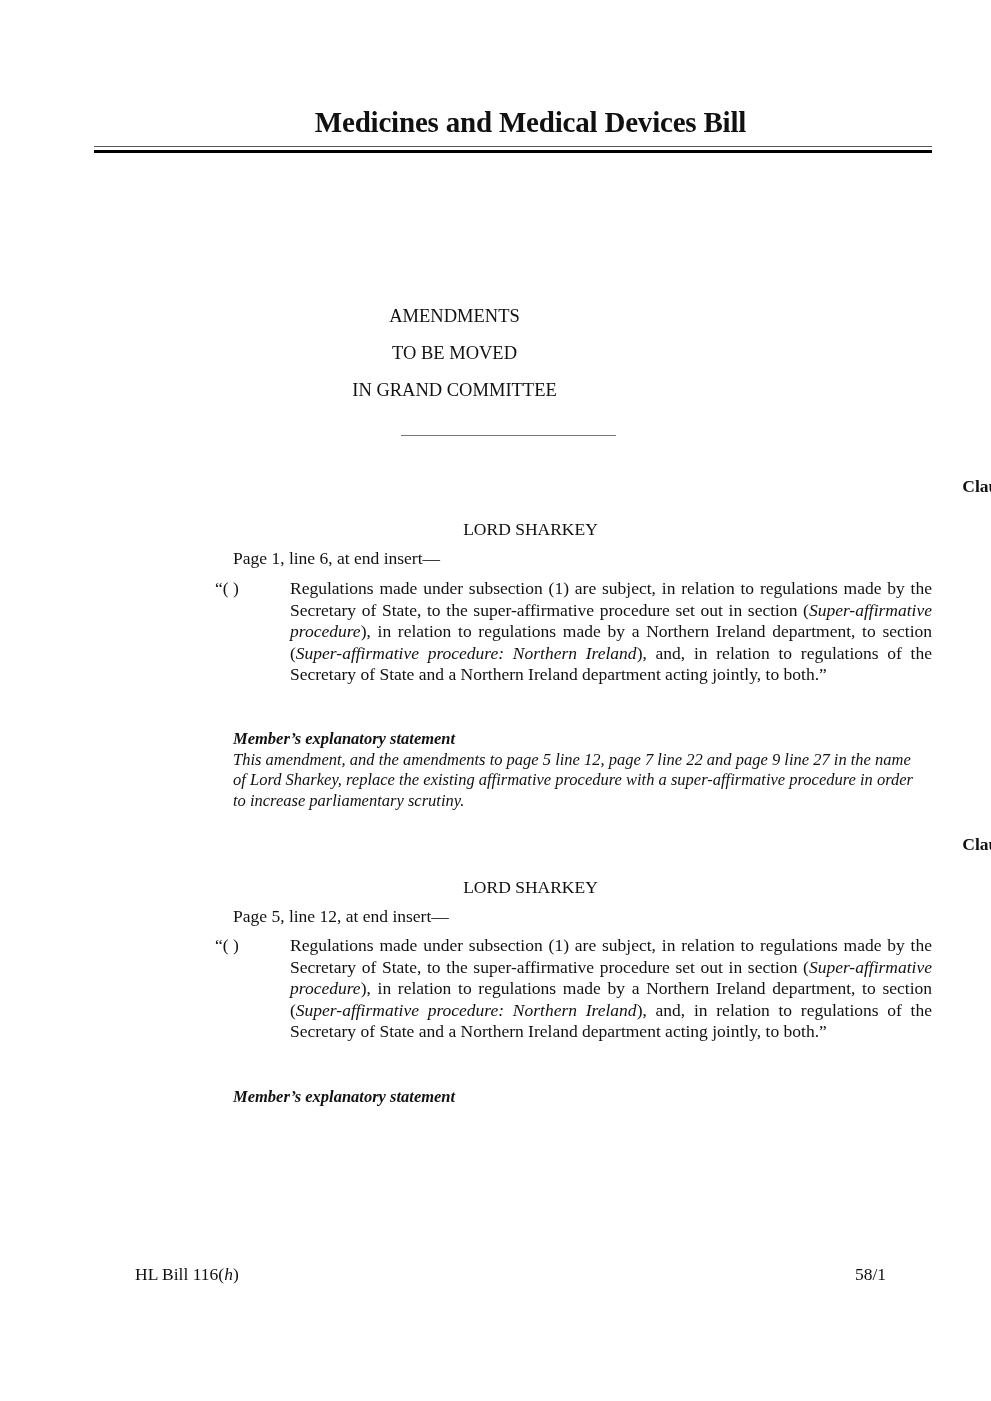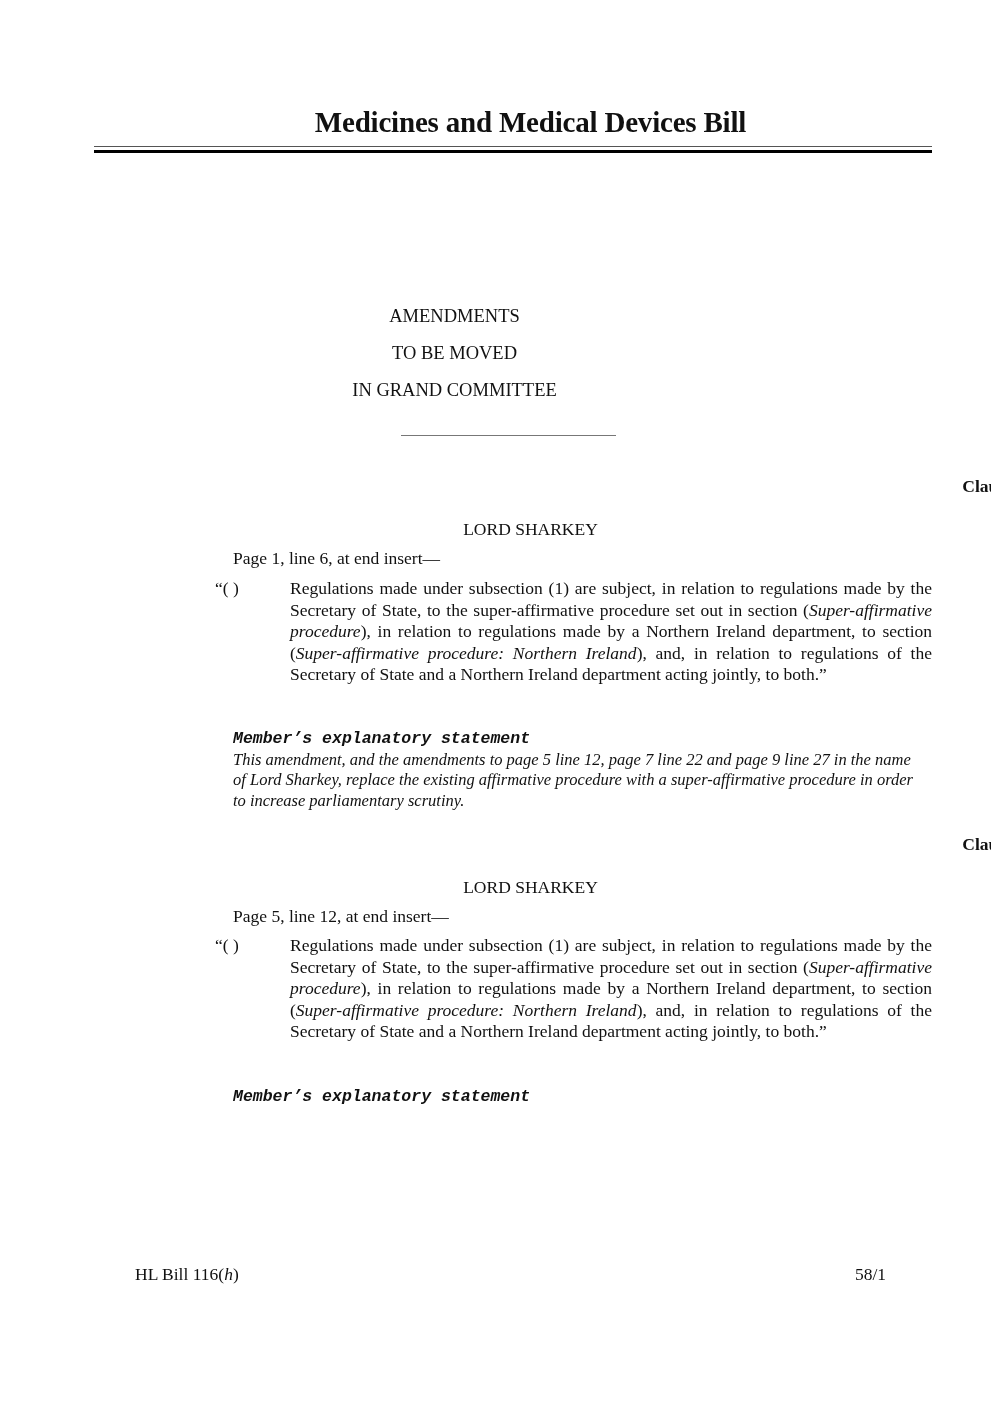--- a/index.html
+++ b/index.html
@@ -21,21 +21,21 @@
   .clause-heading { left: 0; width: 991px; text-align: right; font-size: 17.5px; font-weight: bold; }
   .member { left: 0; width: 991px; text-align: center; font-size: 17.5px; }
   .instr { left: 198px; font-size: 17.5px; }
 
   .amend { left: 215px; width: 682px; font-size: 17.5px; line-height: 21.5px; }
   .amend .num { position: absolute; left: 0; top: 0; }
   .amend .body { margin-left: 40px; text-align: justify; text-align-last: left; }
   .amend i { font-style: italic; }
 
   .stmt { left: 198px; width: 700px; font-size: 16.5px; line-height: 20.5px; font-style: italic; }
-  .stmt .head { font-weight: bold; font-family: Liberation Mono, monospace; }
+  .stmt .head { font-weight: bold; }
 
   .footer { top: 1264px; font-size: 17.5px; }
   .footer-left { left: 100px; font-family: Liberation Serif, serif; }
   .footer-right { right: 105px; }
 </style>
 </head>
 <body>
 
 <div class="abs title">Medicines and Medical Devices Bill</div>
 <div class="abs rule-thin"></div>

